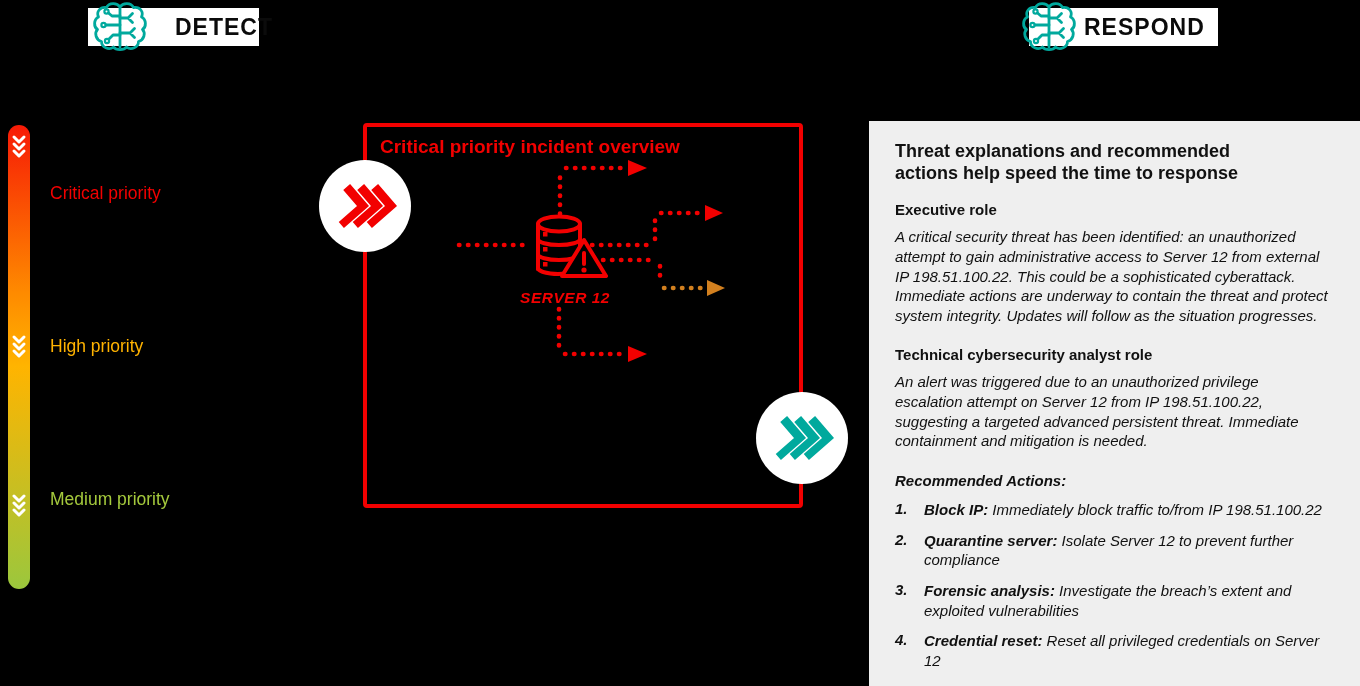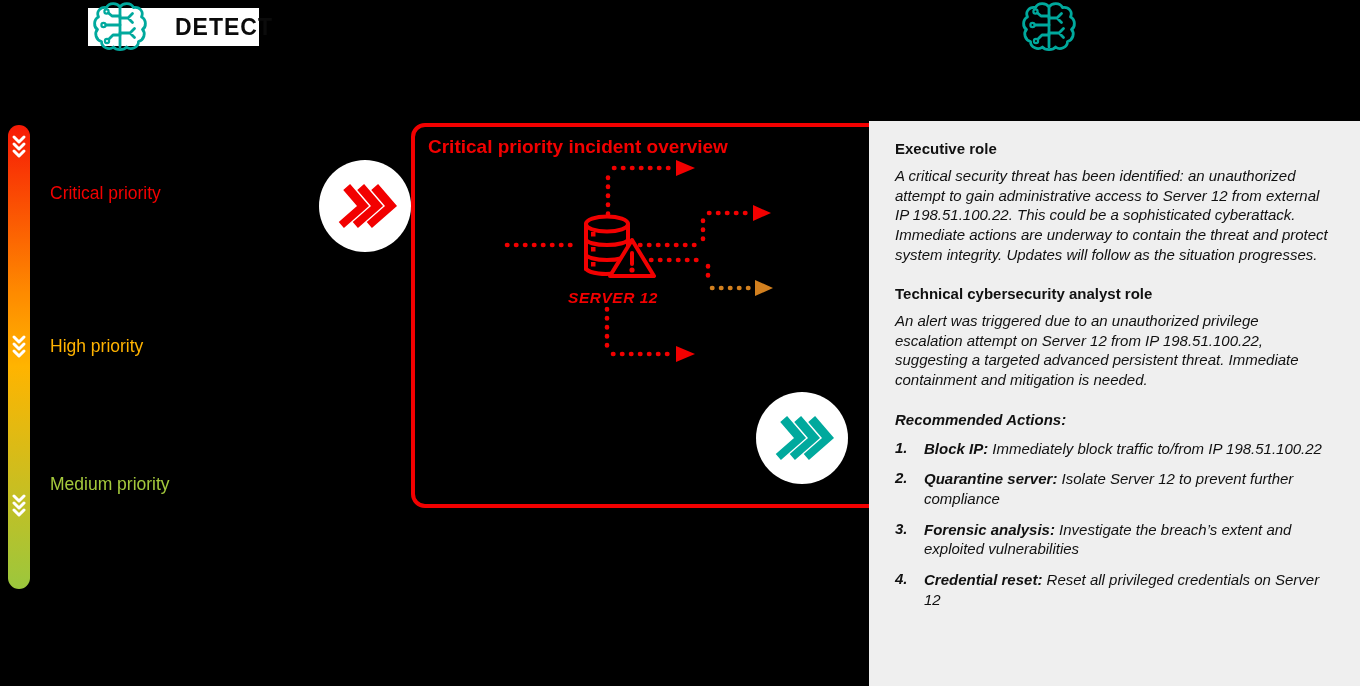--- a/index.html
+++ b/index.html
@@ -38,25 +38,25 @@
   .priority-bar{position:absolute;left:8px;top:125px;width:22px;height:464px;
     border-radius:11px;
     background:linear-gradient(to bottom,var(--c-bar_red) 0%,var(--c-bar_orange) 36%,
       var(--c-bar_amber) 52%,var(--c-bar_green) 100%);}
   .bar-chevrons{position:absolute;left:3px;width:16px;height:26px;}
   .bar-chev-1{top:9px;}  .bar-chev-2{top:209px;}  .bar-chev-3{top:368px;}
   .chev-white{stroke:#fff;stroke-width:3;fill:none;stroke-linecap:round;stroke-linejoin:round;}
   .priority-label{position:absolute;left:50px;font-weight:normal;font-size:17.5px;}
   .label-critical{top:183px;color:var(--c-red);}
   .label-high{top:336px;color:var(--c-high);}
-  .label-medium{top:474px;color:var(--c-medium);}
-
-  
-  .incident-box{position:absolute;left:363px;top:123px;width:481px;height:385px;
-    border:4px solid var(--c-red);border-radius:14px;margin-left:48px;}
+  .label-medium{top:489px;color:var(--c-medium);}
+
+  
+  .incident-box{position:absolute;left:363px;top:123px;width:440px;height:385px;
+    border:4px solid var(--c-red);border-radius:4px;}
   .incident-title{position:absolute;left:13px;top:9px;max-width:300px;
     color:var(--c-red);font-weight:bold;font-size:19px;line-height:1.15;}
   .server-label{position:absolute;left:118px;top:162px;width:160px;text-align:center;
     color:var(--c-red);font-weight:bold;font-size:15.5px;letter-spacing:.5px;font-style:italic;}
   .diagram-svg{position:absolute;left:-4px;top:-4px;width:440px;height:385px;}
   .dots{stroke:var(--c-red);stroke-width:4.6;fill:none;stroke-linecap:round;
     stroke-dasharray:0.4 8.6;}
   .dots-orange{stroke:var(--c-orange);stroke-width:4.6;fill:none;stroke-linecap:round;
     stroke-dasharray:0.4 8.6;}
   .arrowhead{fill:var(--c-red);}
@@ -105,20 +105,23 @@
     <path class="brain-stroke" d="M28 16 H20 L16.5 13"></path>
     <circle class="brain-node" cx="14.5" cy="11.5" r="2.1"></circle>
     <path class="brain-stroke" d="M28 25 H14"></path>
     <circle class="brain-node" cx="11.5" cy="25" r="2.1"></circle>
     <path class="brain-stroke" d="M28 35 H21 L17 39"></path>
     <circle class="brain-node" cx="15" cy="41" r="2.1"></circle>
     <path class="brain-stroke" d="M28 18 L36 18 M36 18 L40.5 13.5 M36 18 L40.5 22.5"></path>
     <path class="brain-stroke" d="M28 33 L38 33 M38 33 L42.5 28.5 M38 33 L42.5 37.5"></path>
   </svg>
 
+  <div class="badge badge-respond">
+    <span class="badge-label">RESPOND</span>
+  </div>
   <svg class="brain-icon brain-respond" viewBox="0 0 56 54">
     <path class="brain-stroke" d="M28 7 C25 2.5 17 2.5 14.5 7.5 C8 6.5 4 12 6.5 17 C1.5 19.5 1.5 27 5.5 29.5 C2 33 4 40 9.5 41.5 C9.5 47.5 17 50.5 21.5 47 C24 50.5 32 50.5 34.5 47 C39 50.5 46.5 47.5 46.5 41.5 C52 40 54 33 50.5 29.5 C54.5 27 54.5 19.5 49.5 17 C52 12 48 6.5 41.5 7.5 C39 2.5 31 2.5 28 7 Z"></path>
     <path class="brain-stroke" d="M28 8 V47"></path>
     <path class="brain-stroke" d="M28 16 H20 L16.5 13"></path>
     <circle class="brain-node" cx="14.5" cy="11.5" r="2.1"></circle>
     <path class="brain-stroke" d="M28 25 H14"></path>
     <circle class="brain-node" cx="11.5" cy="25" r="2.1"></circle>
     <path class="brain-stroke" d="M28 35 H21 L17 39"></path>
     <circle class="brain-node" cx="15" cy="41" r="2.1"></circle>
     <path class="brain-stroke" d="M28 18 L36 18 M36 18 L40.5 13.5 M36 18 L40.5 22.5"></path>
@@ -192,20 +195,21 @@
   <svg class="chev-circle chev-circle-teal" viewBox="0 0 92 92">
     <circle class="circle-bg" cx="46" cy="46" r="46"></circle>
     <g class="chev-slant">
       <path class="chev-teal" d="M25 27 L44 46 L25 65"></path>
       <path class="chev-teal" d="M39 27 L58 46 L39 65"></path>
       <path class="chev-teal" d="M53 27 L72 46 L53 65"></path>
     </g>
   </svg>
 
   <div class="panel">
+    <div class="panel-title">Threat explanations and recommended actions help speed the time to response</div>
 
     <div class="role-heading">Executive role</div>
     <div class="role-body">A critical security threat has been identified: an unauthorized attempt to gain administrative access to Server 12 from external IP 198.51.100.22. This could be a sophisticated cyberattack. Immediate actions are underway to contain the threat and protect system integrity. Updates will follow as the situation progresses.</div>
 
     <div class="role-heading">Technical cybersecurity analyst role</div>
     <div class="role-body">An alert was triggered due to an unauthorized privilege escalation attempt on Server 12 from IP 198.51.100.22, suggesting a targeted advanced persistent threat. Immediate containment and mitigation is needed.</div>
 
     <div class="rec-heading">Recommended Actions:</div>
 
     <div class="action-row">

